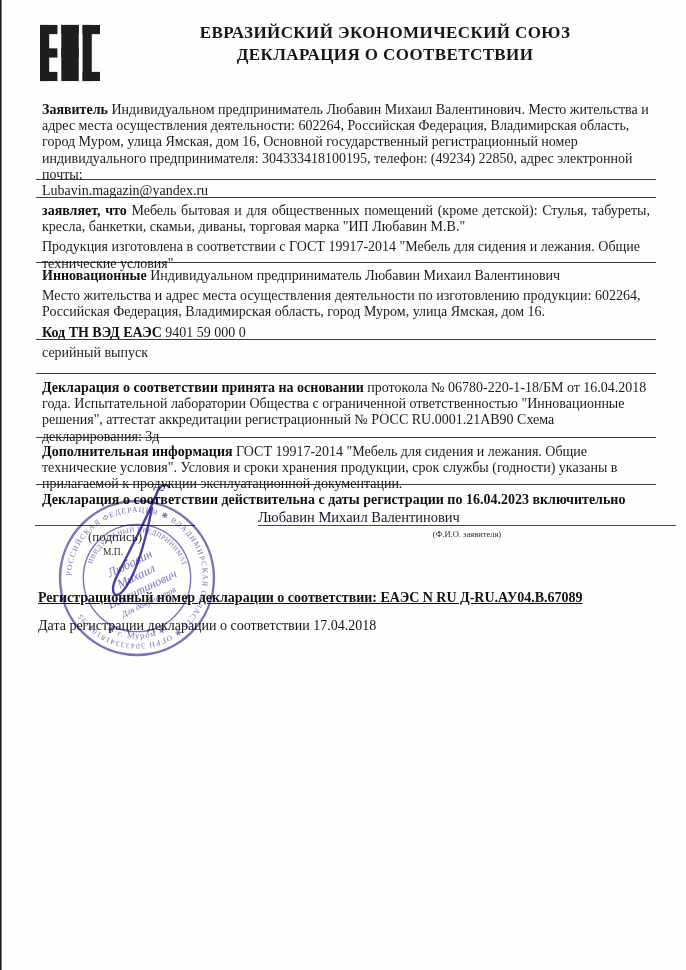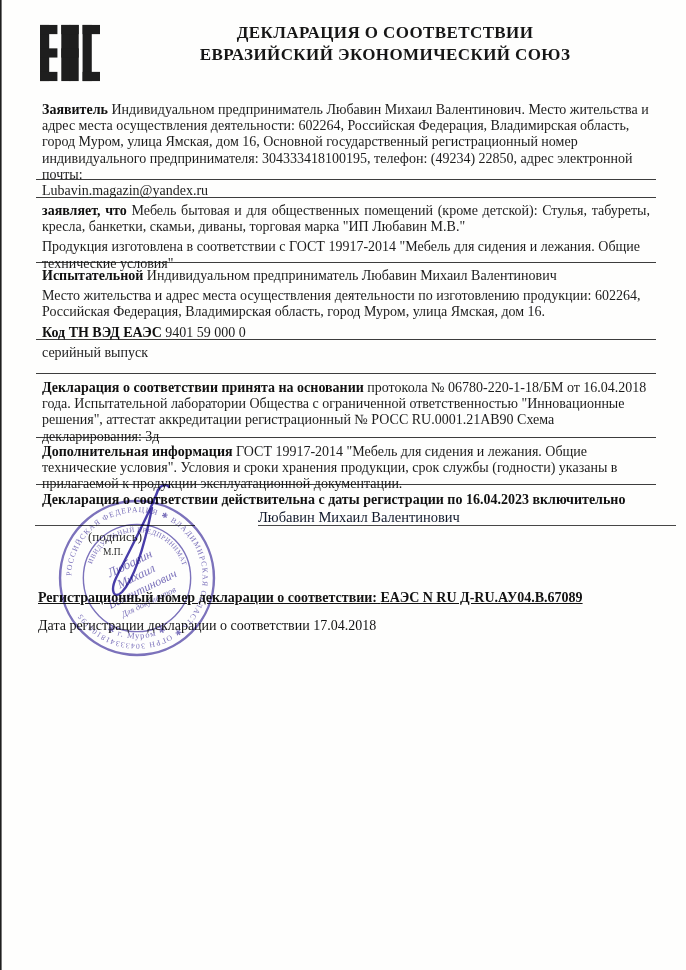--- a/index.html
+++ b/index.html
@@ -81,22 +81,22 @@
         <rect x="22" y="24.2" width="18" height="9.5"></rect>
 
         <rect x="44" y="0" width="9.5" height="58"></rect>
         <rect x="44" y="0" width="18" height="9.5"></rect>
         <rect x="44" y="48.5" width="18" height="9.5"></rect>
       </g>
     </svg>
   </div>
 
   <div class="doc-title">
+    <div>ЕВРАЗИЙСКИЙ ЭКОНОМИЧЕСКИЙ СОЮЗ</div>
     <div>ДЕКЛАРАЦИЯ О СООТВЕТСТВИИ</div>
-    <div>ЕВРАЗИЙСКИЙ ЭКОНОМИЧЕСКИЙ СОЮЗ</div>
   </div>
 
   <div class="rule r1"></div>
   <div class="rule r2"></div>
   <div class="rule r3"></div>
   <div class="rule r4"></div>
   <div class="rule r5"></div>
   <div class="rule r6"></div>
   <div class="rule r7"></div>
 
@@ -107,21 +107,21 @@
   </div>
 
 
   <div class="sec sec-declares">
     <p class="just"><b>заявляет, что</b>
     <span>Мебель бытовая и для общественных помещений (кроме детской): Стулья, табуреты, кресла, банкетки, скамьи, диваны, торговая марка "ИП Любавин М.В."</span></p>
     <p><span>Продукция изготовлена в соответствии с ГОСТ 19917-2014 "Мебель для сидения и лежания. Общие технические условия"</span></p>
   </div>
 
   <div class="sec sec-manufacturer">
-    <p><b>Испытательной</b>
+    <p><b>Инновационные</b>
     <span>Индивидуальном предприниматель Любавин Михаил Валентинович</span></p>
     <p><span>Место жительства и адрес места осуществления деятельности по изготовлению продукции: 602264, Российская Федерация, Владимирская область, город Муром, улица Ямская, дом 16.</span></p>
     <p><b>Код ТН ВЭД ЕАЭС</b>
     <span>9401 59 000 0</span></p>
     <p><span>серийный выпуск</span></p>
   </div>
 
 
   <div class="sec sec-basis">
     <p><b>Декларация о соответствии принята на основании</b>
@@ -134,20 +134,21 @@
   </div>
 
   <div class="sec sec-validity">
     <p><span>Декларация о соответствии действительна с даты регистрации по 16.04.2023 включительно</span></p>
   </div>
 
   <div class="sig-name">Любавин Михаил Валентинович</div>
   <div class="sig-line-left"></div>
   <div class="sig-line-right"></div>
   <div class="sign-label">(подпись)</div>
+  <div class="fio-label">(Ф.И.О. заявителя)</div>
   <div class="mp-label">М.П.</div>
 
   <div class="stamp">
     <svg viewBox="0 0 160 160" width="162" height="162">
       <defs>
         <path id="ringPath" d="M 15 80 A 65 65 0 1 1 145 80 A 65 65 0 1 1 15 80"></path>
         <path id="bottomPath" d="M 26 106 A 60 60 0 0 0 134 106"></path>
         <path id="innerArc" d="M 35 68 A 47 47 0 0 1 125 68"></path>
       </defs>
       <g fill="none" stroke="#5f53ae">

